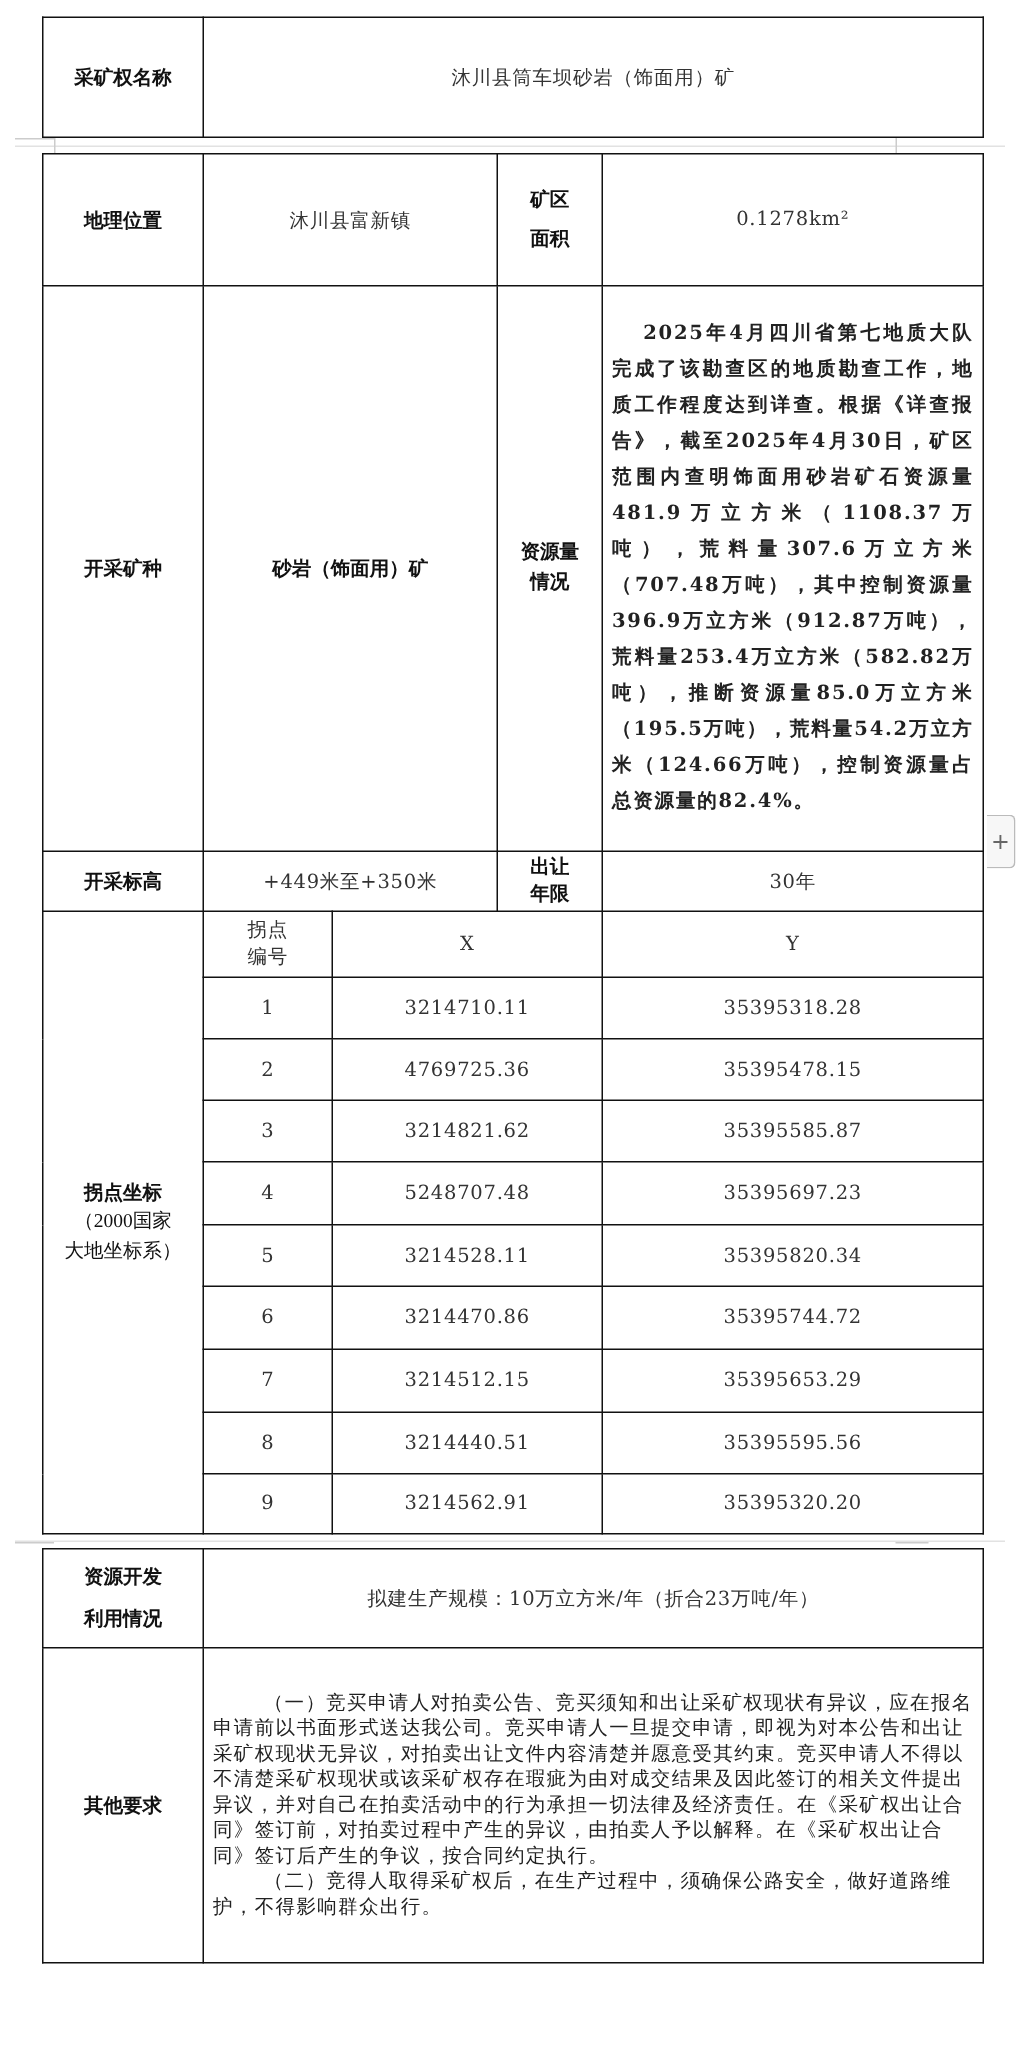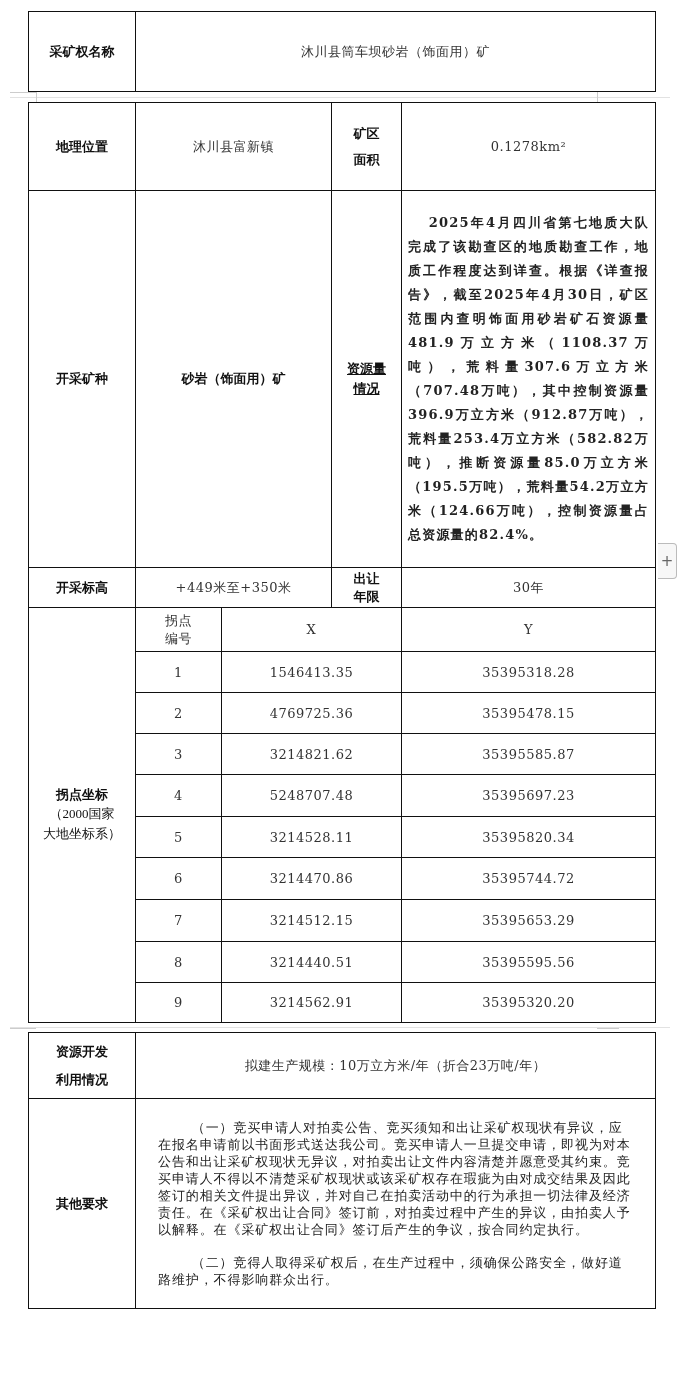--- a/index.html
+++ b/index.html
@@ -4,21 +4,21 @@
 <style>
   html, body { margin: 0; padding: 0; background: #ffffff; }
   body { width: 679px; height: 1375px; position: relative; overflow: hidden;
          font-family: "DejaVu Serif", "Liberation Serif", serif; color: #222; }
   .tbl { position: absolute; left: 28px; width: 628px; border-collapse: collapse; table-layout: fixed; }
   .tbl td { border: 1.5px solid #111; text-align: center; vertical-align: middle; padding: 0; font-size: 13px; }
   .lbl { font-family: "DejaVu Sans", "Liberation Sans", sans-serif; font-weight: bold; font-size: 13.5px; color: #111; }
   .val { font-size: 13px; color: #333; letter-spacing: 0.5px; }
   .para { text-align: justify !important; padding: 2px 6px !important; line-height: 24px; font-size: 13px; letter-spacing: 1.2px; color: #222; font-weight: bold; }
   .para2 { text-align: left !important; padding: 1px 6px !important; line-height: 17px; font-size: 12.5px; letter-spacing: 0.9px; color: #222; }
-  .para2 p { margin: 16px; text-indent: 2.6em; }
+  .para2 p { margin: 0; text-indent: 2.6em; }
   .sub { font-weight: normal; font-family: Liberation Serif, serif; font-size: 13px; line-height: 20px; }
   .gap { position: absolute; left: 10px; width: 660px; height: 10px; border-top: 1px solid #e2e2e2; }
   .gap .tickL { position: absolute; left: 0; top: -6px; width: 26px; border-top: 1px solid #ccc; }
   .gap .tickL2 { position: absolute; left: 0; top: 0; width: 26px; border-top: 1px solid #ccc; }
   .gap .vL { position: absolute; left: 26px; top: -6px; height: 10px; border-left: 1px solid #ccc; }
   .gap .vR { position: absolute; left: 587px; top: -6px; height: 10px; border-left: 1px solid #ccc; }
   .gap .tickR { position: absolute; left: 587px; top: 0; width: 22px; border-top: 1px solid #ccc; }
   .plus-btn { position: absolute; left: 658px; top: 543px; width: 18px; height: 34px; border: 1px solid #bbb;
               border-left: none; border-radius: 0 4px 4px 0; background: #f7f7f7; color: #666;
               font-family: "DejaVu Sans", sans-serif; font-size: 15px; line-height: 34px; text-align: center; }
@@ -59,21 +59,21 @@
     <td colspan="2" class="val">沐川县富新镇</td>
     <td class="lbl" style="line-height:26px;">
       <span>矿区</span><br>
       <span>面积</span>
     </td>
     <td class="val">0.1278km²</td>
   </tr>
   <tr style="height:377px;">
     <td class="lbl">开采矿种</td>
     <td colspan="2" class="lbl">砂岩（饰面用）矿</td>
-    <td class="lbl" style="line-height:20px;text-decoration:underline;">
+    <td class="lbl" style="line-height:20px;">
       <span>资源量</span><br>
       <span>情况</span>
     </td>
     <td class="para"><span style="display:inline-block;width:1.6em;"></span><span>2025年4月四川省第七地质大队完成了该勘查区的地质勘查工作，地质工作程度达到详查。根据《详查报告》，截至2025年4月30日，矿区范围内查明饰面用砂岩矿石资源量481.9万立方米（1108.37万吨），荒料量307.6万立方米（707.48万吨），其中控制资源量396.9万立方米（912.87万吨），荒料量253.4万立方米（582.82万吨），推断资源量85.0万立方米（195.5万吨），荒料量54.2万立方米（124.66万吨），控制资源量占总资源量的82.4%。</span></td>
   </tr>
   <tr style="height:40px;">
     <td class="lbl">开采标高</td>
     <td colspan="2" class="val">+449米至+350米</td>
     <td class="lbl" style="line-height:18px;">
       <span>出让</span><br>
@@ -89,21 +89,21 @@
     </td>
     <td class="val" style="line-height:18px;">
       <span>拐点</span><br>
       <span>编号</span>
     </td>
     <td colspan="2" class="val">X</td>
     <td class="val">Y</td>
   </tr>
   <tr style="height:41px;">
     <td class="val">1</td>
-    <td colspan="2" class="val">1546413.35</td>
+    <td colspan="2" class="val">3214710.11</td>
     <td class="val">35395318.28</td>
   </tr>
   <tr style="height:41px;">
     <td class="val">2</td>
     <td colspan="2" class="val">4769725.36</td>
     <td class="val">35395478.15</td>
   </tr>
   <tr style="height:41px;">
     <td class="val">3</td>
     <td colspan="2" class="val">3214821.62</td>

